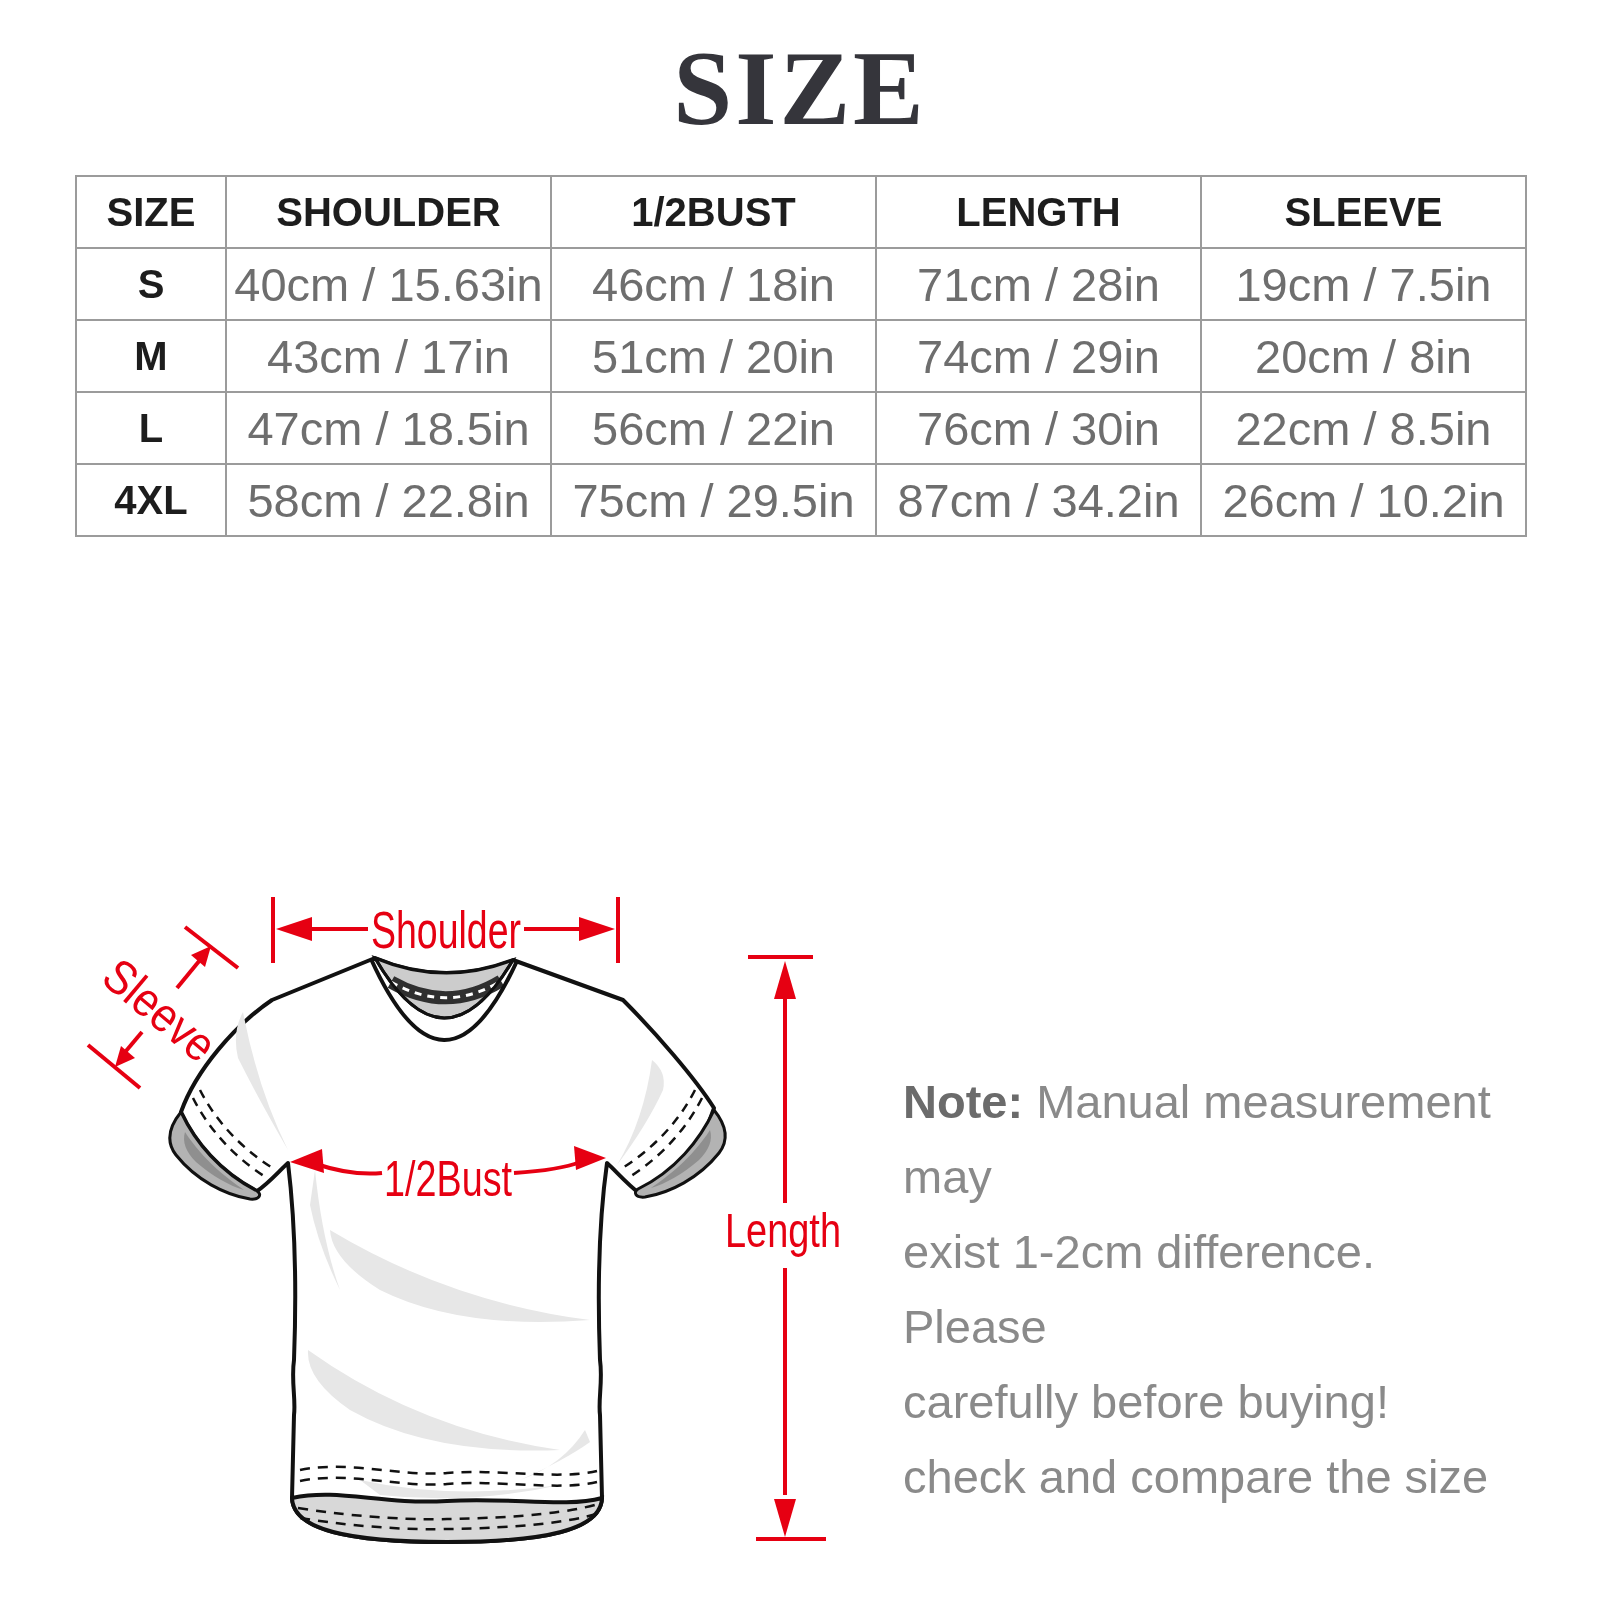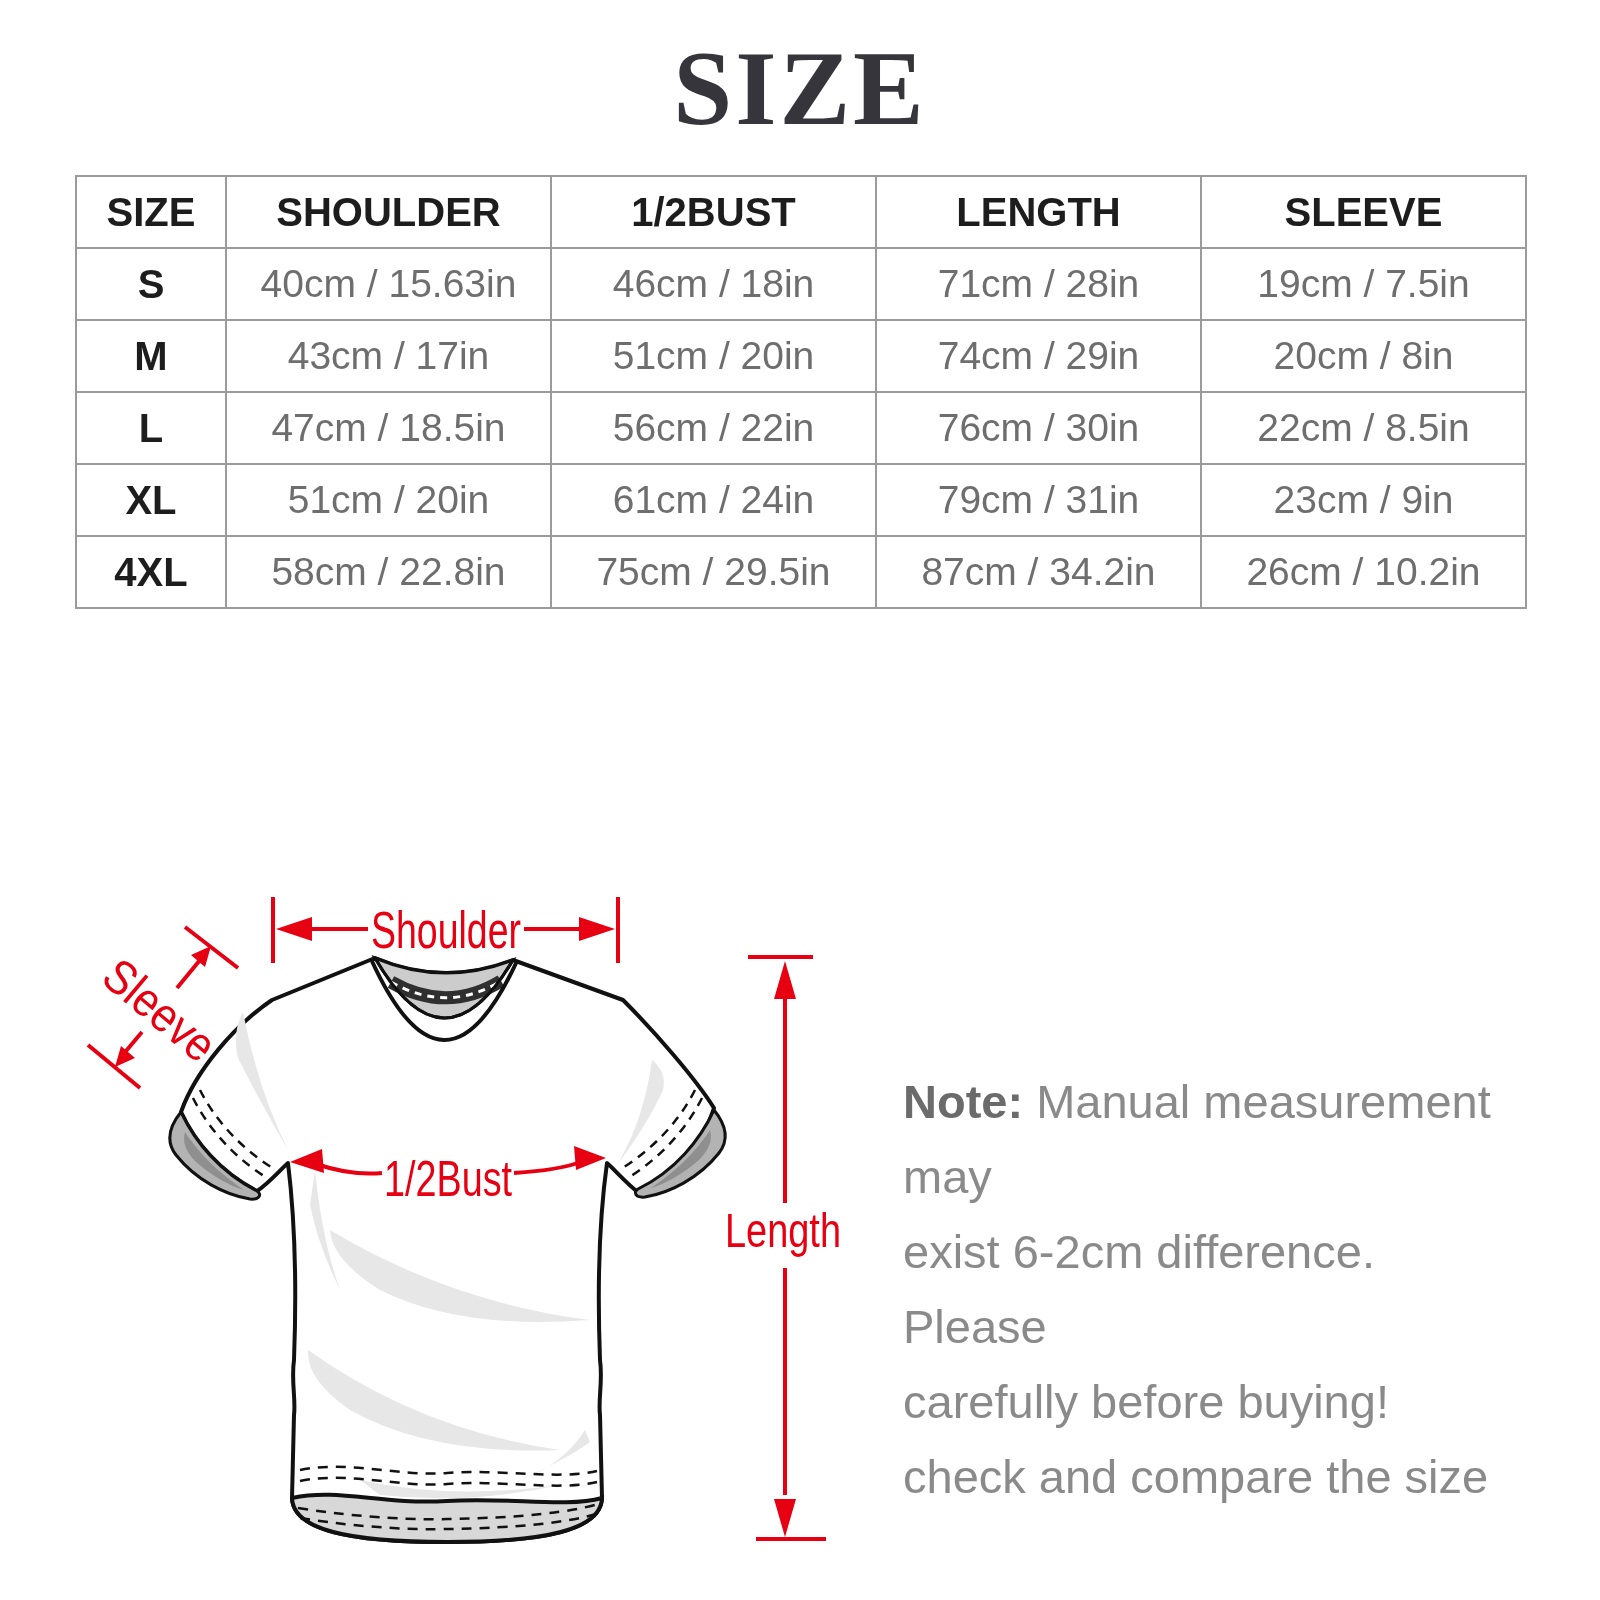--- a/index.html
+++ b/index.html
@@ -7,21 +7,21 @@
         font-family:"Liberation Sans",sans-serif;border-radius:14px;}
   .title{position:absolute;left:0;top:28px;width:1600px;text-align:center;
          font-family:"Liberation Serif",serif;font-weight:bold;font-size:106px;
          letter-spacing:3px;color:#35353b;margin:0;}
   table.size-table{position:absolute;left:75px;top:175px;width:1450px;
          border-collapse:collapse;table-layout:fixed;}
   table.size-table th,table.size-table td{
          border:2px solid #9b9b9b;height:70px;text-align:center;vertical-align:middle;
          padding:0;white-space:nowrap;}
   table.size-table th{font-size:40px;font-weight:bold;color:#1d1d1d;}
-  table.size-table td{font-size:39px;color:#6e6e6e;}
+  table.size-table td{font-size:47px;color:#6e6e6e;}
   table.size-table td.size-cell{font-weight:bold;color:#1d1d1d;font-size:40px;}
   col.c-size{width:150px;} col.c-col{width:325px;}
   .diagram-svg{position:absolute;left:0;top:840px;width:1600px;height:760px;}
   .note{position:absolute;left:903px;top:1064px;width:604px;
         font-size:47px;line-height:75px;color:#8a8a8a;}
   .note b{color:#6b6b6b;font-weight:bold;margin-top:20px;}
   .red-label{fill:#e60012;font-family:"Liberation Sans",sans-serif;}
 </style>
 </head>
 <body>
@@ -61,27 +61,20 @@
         <td>51cm / 20in</td>
         <td>74cm / 29in</td>
         <td>20cm / 8in</td>
       </tr>
       <tr>
         <td class="size-cell">L</td>
         <td>47cm / 18.5in</td>
         <td>56cm / 22in</td>
         <td>76cm / 30in</td>
         <td>22cm / 8.5in</td>
-      </tr>
-      <tr>
-        <td class="size-cell">XL</td>
-        <td>51cm / 20in</td>
-        <td>61cm / 24in</td>
-        <td>79cm / 31in</td>
-        <td>23cm / 9in</td>
       </tr>
       <tr>
         <td class="size-cell">4XL</td>
         <td>58cm / 22.8in</td>
         <td>75cm / 29.5in</td>
         <td>87cm / 34.2in</td>
         <td>26cm / 10.2in</td>
       </tr>
     </tbody>
   </table>
@@ -184,18 +177,18 @@
         <text class="red-label" x="783" y="407" font-size="48" text-anchor="middle" textLength="116" lengthAdjust="spacingAndGlyphs" stroke="none">Length</text>
         <line x1="785" y1="428" x2="785" y2="655"></line>
         <polygon points="785,697 774,659 796,659" fill="#e60012" stroke="none"></polygon>
         <line x1="756" y1="699" x2="826" y2="699"></line>
       </g>
     </g>
   </svg>
 
   <div class="note">
     <div><b>Note:</b> <span>Manual measurement may</span></div>
-    <div>exist 6-2cm difference. Please</div>
+    <div>exist 1-2cm difference. Please</div>
     <div>carefully before buying!</div>
     <div>check and compare the size</div>
   </div>
 
 </div>
 
 </body></html>

